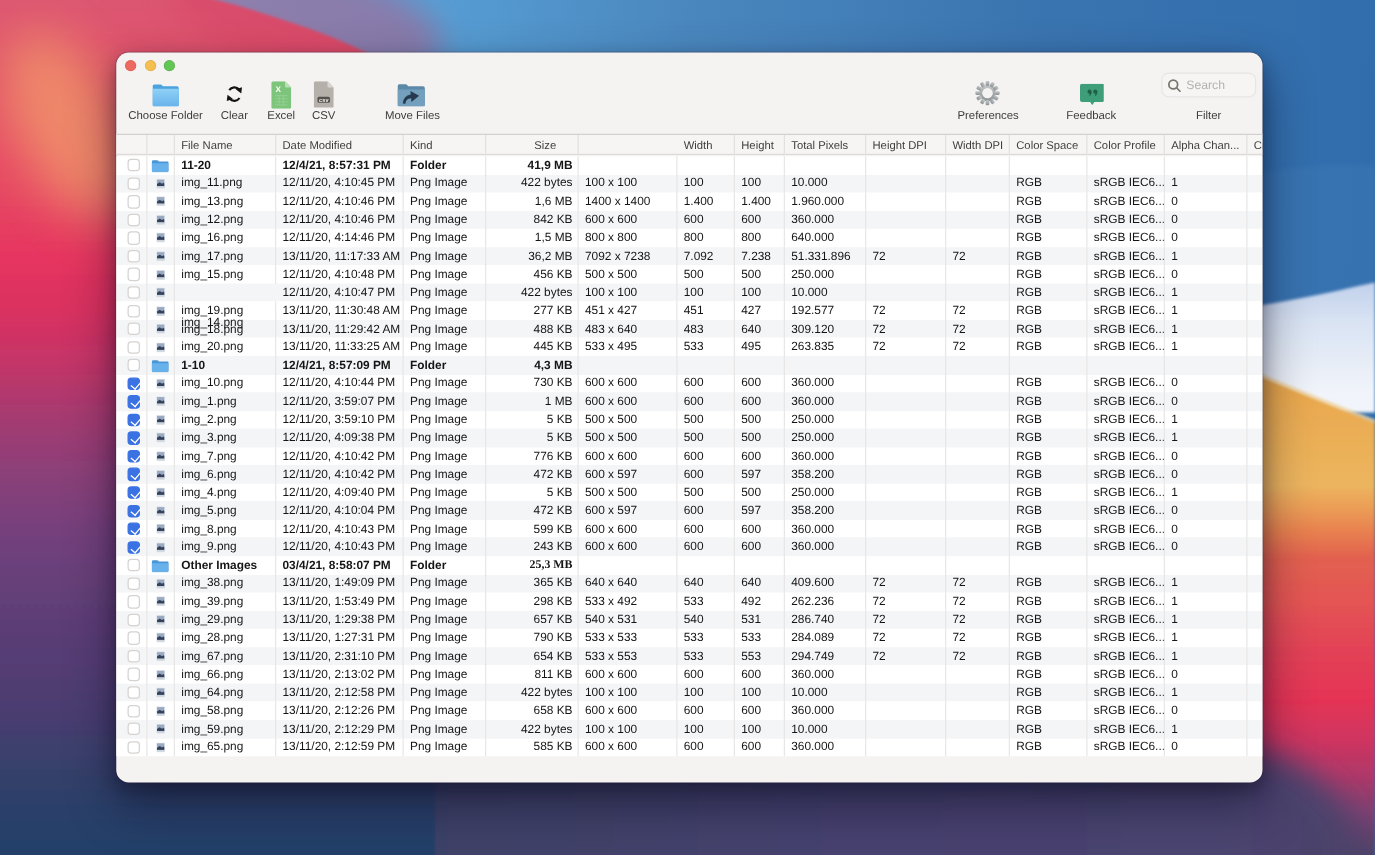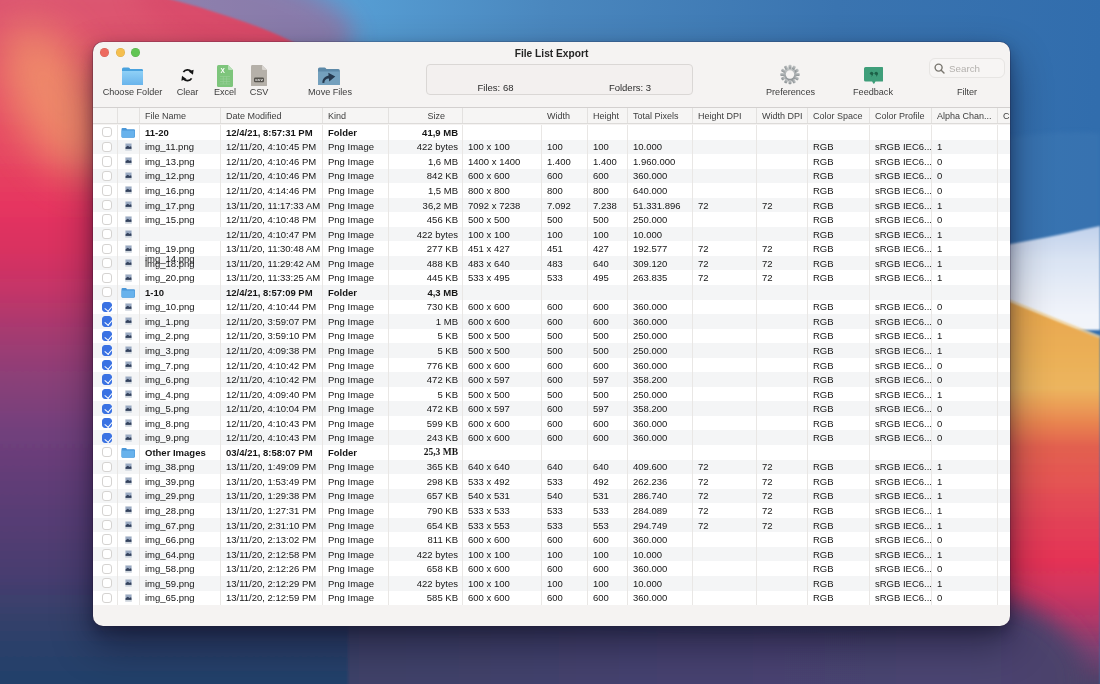--- a/index.html
+++ b/index.html
@@ -103,21 +103,20 @@
 <path d="M-10,-10 L166,-10 L166,-2 Q198,6 230,17 Q292,37 318,58 Q337,75 342,98 Q348,120 348,150 L348,740 L-10,740 Z" fill="url(#leftg)" filter="url(#b1)"></path>
 <ellipse cx="245" cy="14" rx="112" ry="44" transform="rotate(14 245 14)" fill="#d53c63" opacity="0.38" filter="url(#b12)"></ellipse>
 <ellipse cx="55" cy="100" rx="42" ry="82" transform="rotate(-28 55 100)" fill="#f0906a" opacity="0.88" filter="url(#b20)"></ellipse>
 </svg>
 
 <div id="win">
     <div id="winc">
 <span class="tl" style="left:7px;background:#ed6a5f"></span>
 <span class="tl" style="left:22.5px;background:#f5bf4f"></span>
 <span class="tl" style="left:38px;background:#62c554"></span>
-<div class="title">File List Export</div>
 
 <svg class="abs" style="left:28.8px;top:24.6px" width="21.2" height="18.4" viewBox="0 0 21.2 18.4">
 <defs>
           <linearGradient id="fgr" x1="0" y1="0" x2="0" y2="1">
             <stop offset="0" stop-color="#8fd0f6"></stop>
             <stop offset="1" stop-color="#68b3eb"></stop>
           </linearGradient>
         </defs>
 <path d="M0 2.1 q0-1.6 1.6-1.6 l4.6 0 q1 0 1.5 0.8 l0.5 0.8 l11.4 0 q1.6 0 1.6 1.6 l0 13.1 q0 1.6-1.6 1.6 l-18 0 q-1.6 0-1.6-1.6 Z" fill="#4aa2de"></path>
 <path d="M0 4.1 l21.2 0 l0 12.7 q0 1.6-1.6 1.6 l-18 0 q-1.6 0-1.6-1.6 Z" fill="url(#fgr)"></path>
@@ -201,24 +200,20 @@
 <div class="lbl" style="left:750px;top:44.7px;width:60px">Feedback</div>
 
 <div class="abs" style="left:836px;top:16px;width:76px;height:20.4px;background:#f7f5f4;border:1px solid #e7e5e3;border-radius:6px;box-sizing:border-box"></div>
 <svg class="abs" style="left:840.5px;top:21px" width="11" height="11" viewBox="0 0 11 11">
 <circle cx="4.6" cy="4.6" r="3.5" fill="none" stroke="#79766f" stroke-width="1.4"></circle>
 <path d="M7.2 7.2 L10 10" stroke="#79766f" stroke-width="1.4" stroke-linecap="round"></path>
 </svg>
 <div class="abs" style="left:856px;top:21px;font-size:9.8px;color:#b4b1ae">Search</div>
 <div class="lbl" style="left:844px;top:44.7px;width:60px">Filter</div>
 
-<div id="infobox">
-        <div style="left:2px">Files: 68</div>
-        <div style="left:139px;width:128px">Folders: 3</div>
-      </div>
 <div id="thead">
         <div class="c " style="width:24.5px;border-right:1px solid var(--hvl);"></div>
         <div class="c " style="width:22.5px;border-right:1px solid var(--hvl);"></div>
         <div class="c " style="width:81px;border-right:1px solid var(--hvl);">File Name</div>
         <div class="c " style="width:102px;border-right:1px solid var(--hvl);">Date Modified</div>
         <div class="c " style="width:66px;border-right:1px solid var(--hvl);">Kind</div>
         <div class="c r" style="width:74px;border-right:1px solid var(--hvl);padding-right:17px;">Size</div>
         <div class="c " style="width:79px;border-right:1px solid var(--hvl);margin-top:48px;">Dimensions</div>
         <div class="c " style="width:46px;border-right:1px solid var(--hvl);">Width</div>
         <div class="c " style="width:40px;border-right:1px solid var(--hvl);">Height</div>

